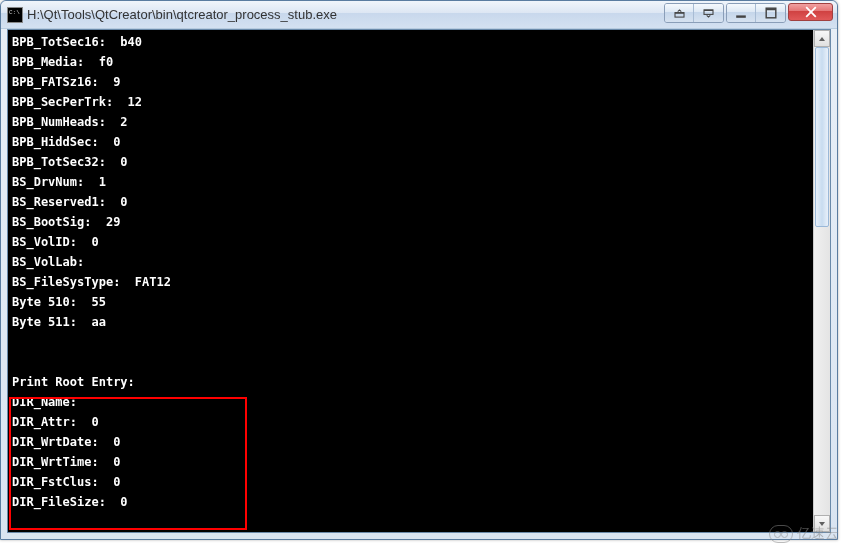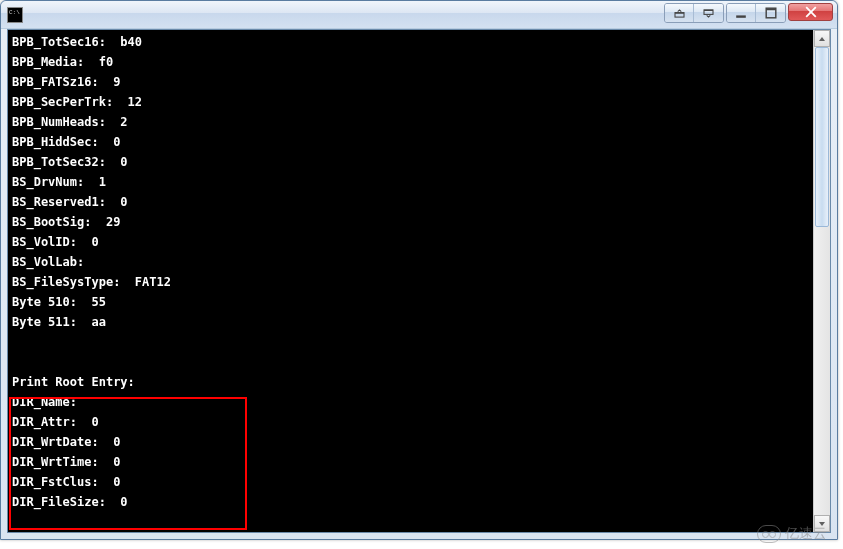--- a/index.html
+++ b/index.html
@@ -161,21 +161,21 @@
       border: 2px solid #ff0000;
       pointer-events: none;
       top: 396px;
       left: 8px;
       width: 238px;
       height: 133px;
       z-index: 10;
     }
     .watermark {
       position: absolute;
-      right: 16px;
+      right: 4px;
       bottom: 6px;
       display: flex;
       align-items: center;
       gap: 4px;
       opacity: 0.55;
       z-index: 20;
     }
     .watermark-text {
       font-family: "Microsoft YaHei", sans-serif;
       font-size: 14px;
@@ -206,20 +206,21 @@
       right: 4px;
       top: 5px;
     }
   </style>
 </head>
 <body>
 
 <div class="window">
   <div class="titlebar">
     <span class="titlebar-icon"></span>
+    <span class="title-text">H:\Qt\Tools\QtCreator\bin\qtcreator_process_stub.exe</span>
     <div class="window-controls">
       <div class="wc-group">
         <div class="wc-btn restore-up">
           <svg viewBox="0 0 12 10">
             <rect x="1" y="4" width="10" height="5" fill="none" stroke="#444" stroke-width="1.2"></rect>
             <line x1="1" y1="4.5" x2="11" y2="4.5" stroke="#444" stroke-width="1.5"></line>
             <path d="M4 3 L6 1 L8 3" fill="none" stroke="#444" stroke-width="1.2"></path>
           </svg>
         </div>
         <div class="wc-btn restore-down">

